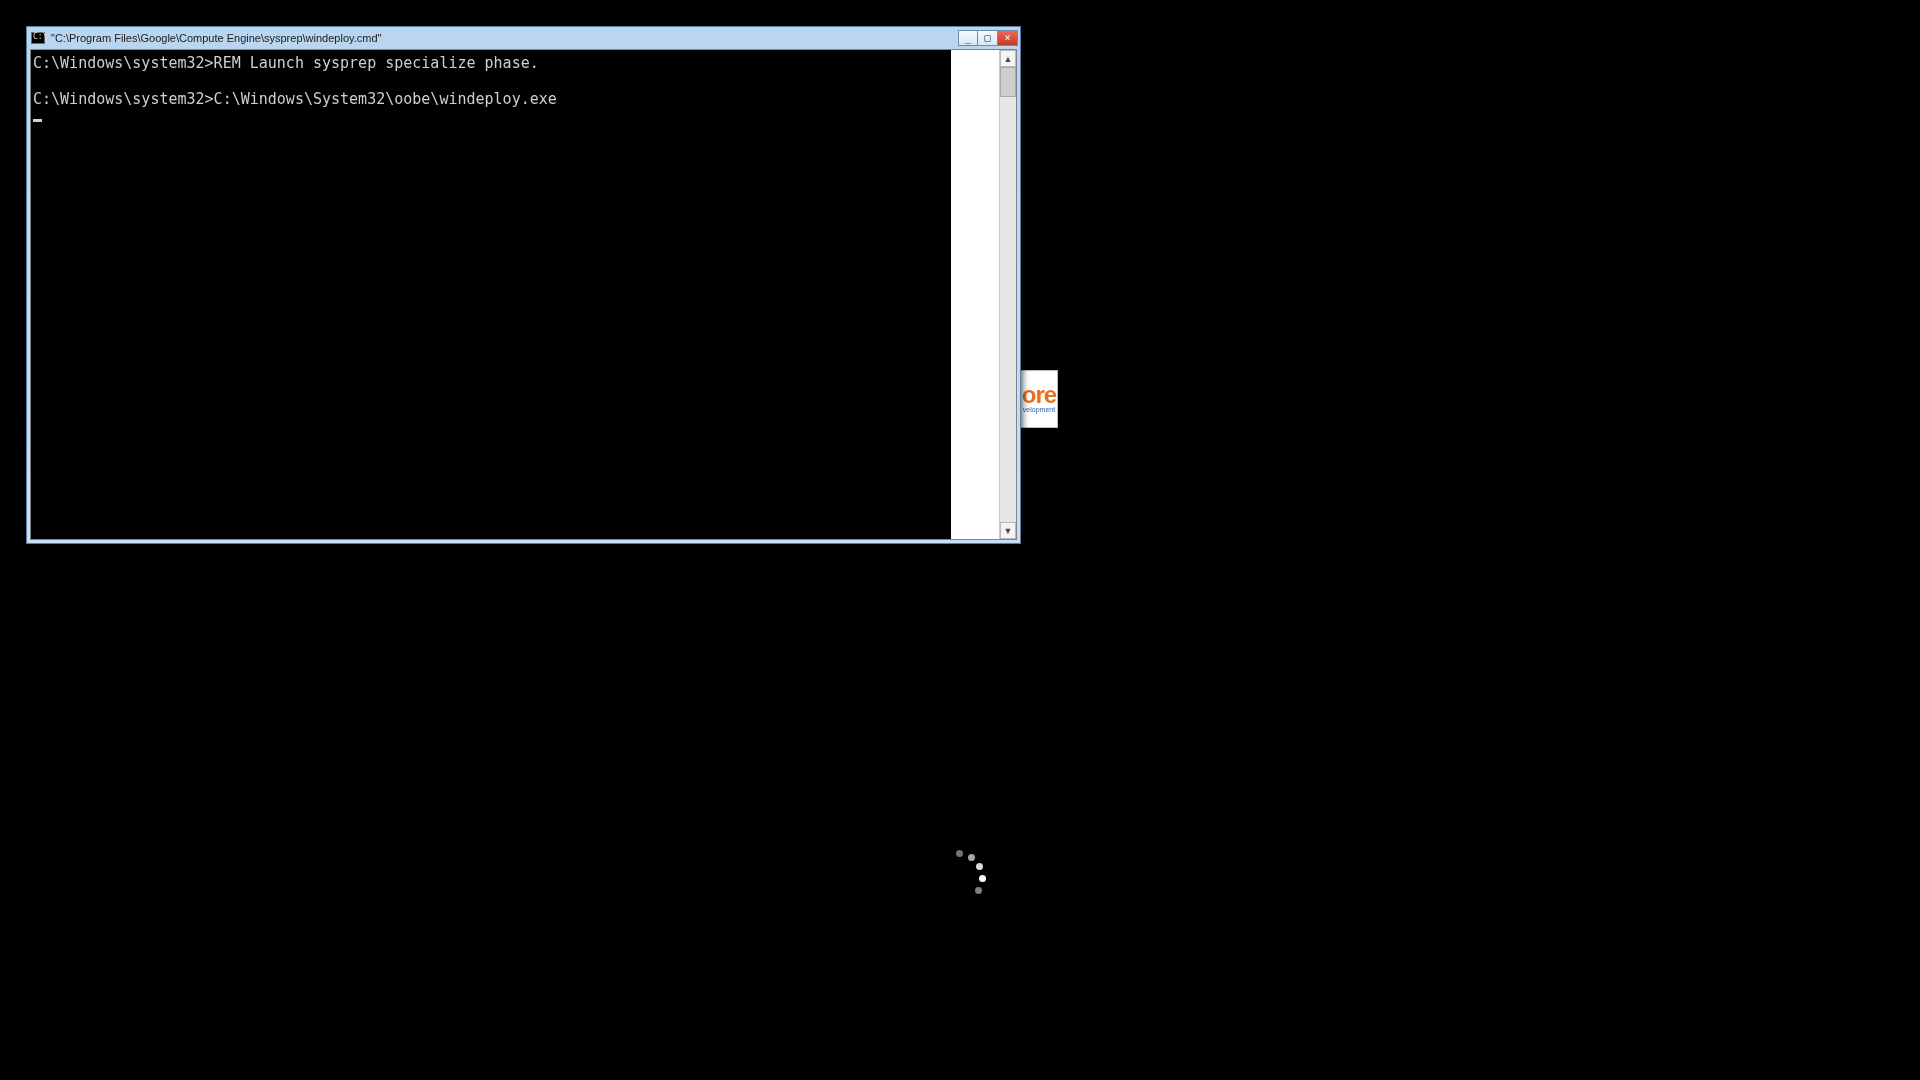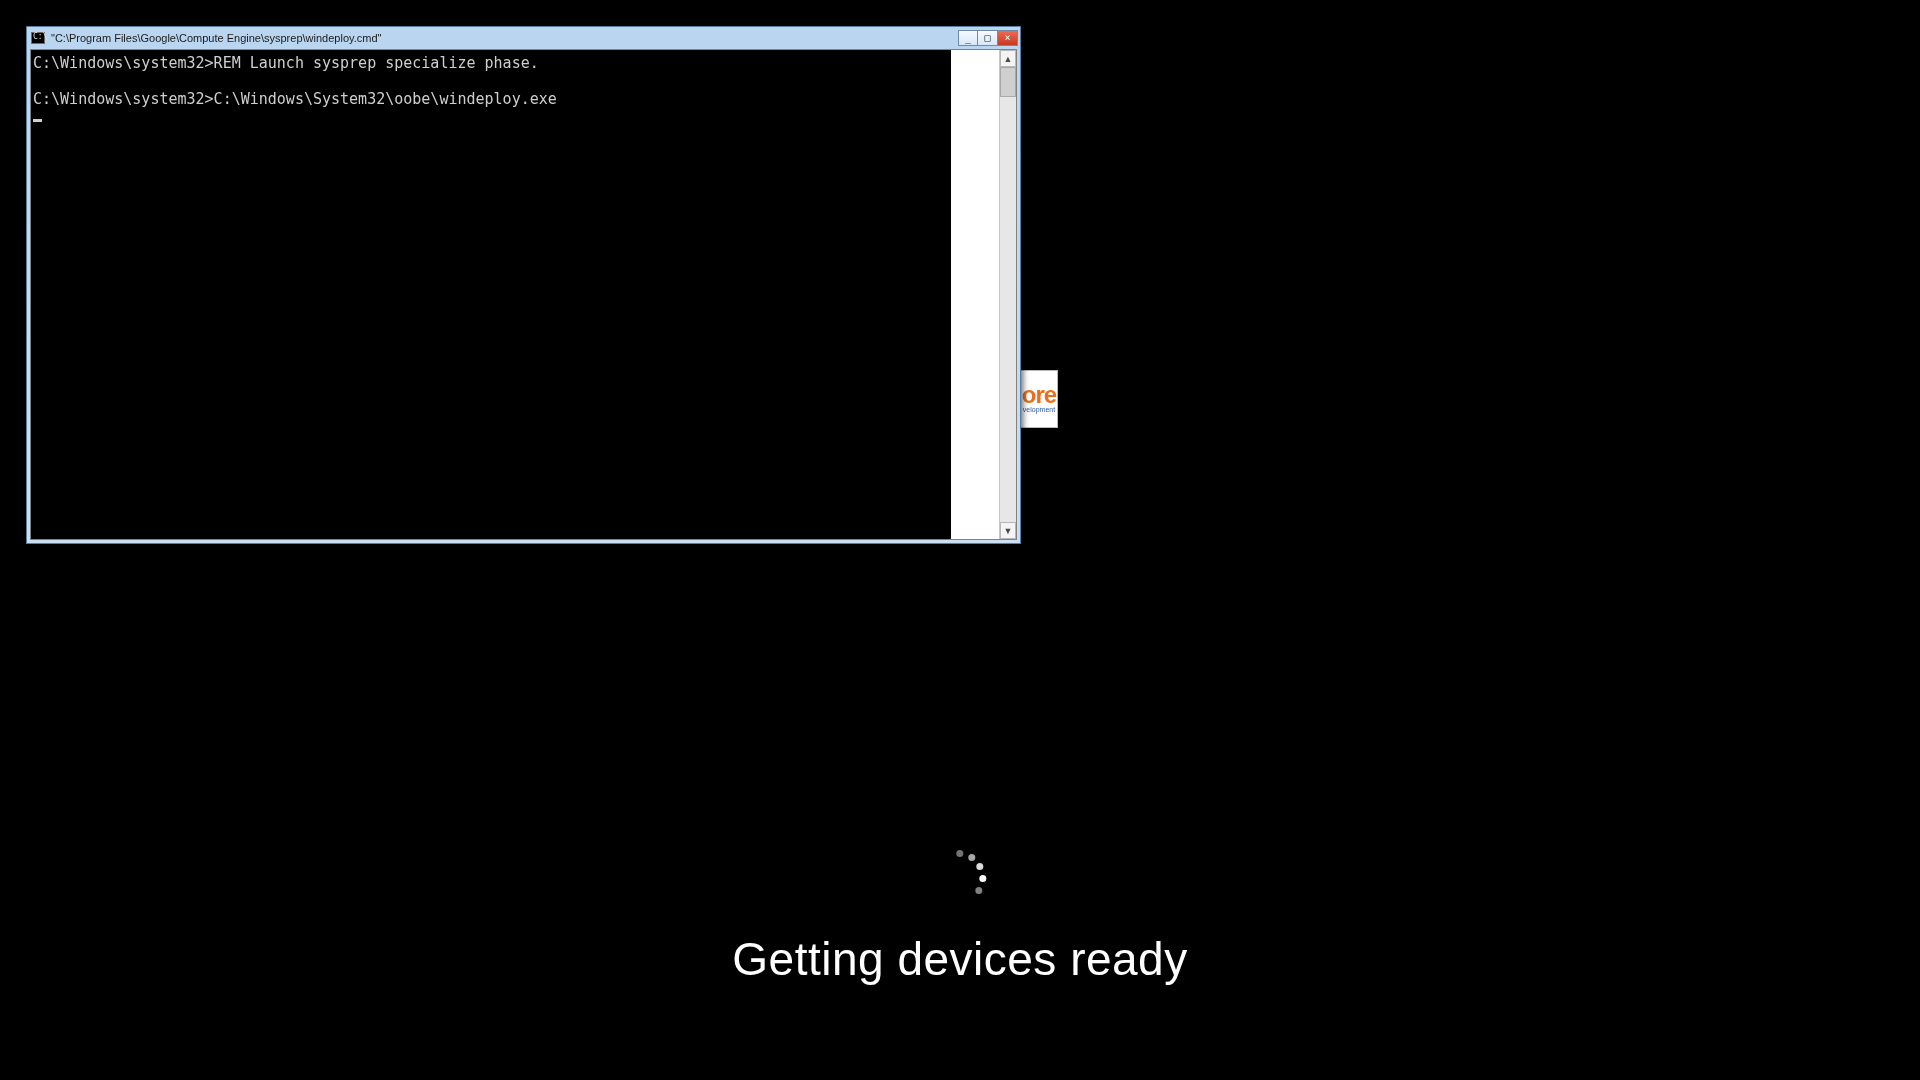--- a/index.html
+++ b/index.html
@@ -215,14 +215,13 @@
 </div>
 
 <div class="oobe">
   <div class="spinner">
     <span></span>
       <span></span>
       <span></span>
       <span></span>
       <span></span>
   </div>
-  <div class="oobe-text">Getting devices ready</div>
 </div>
 
 </body></html>

